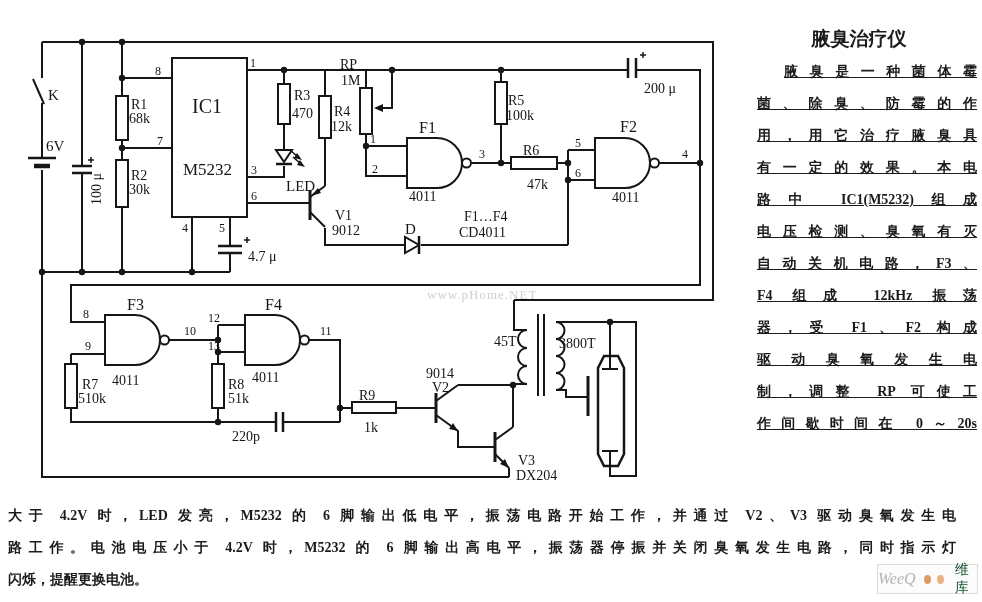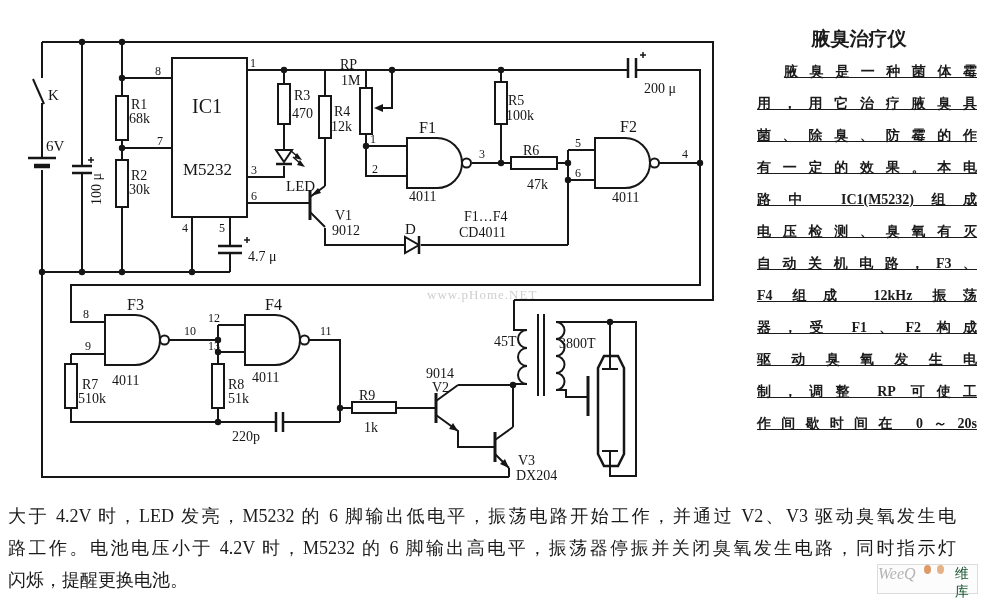--- a/index.html
+++ b/index.html
@@ -11,24 +11,24 @@
   .pin{font-size:12px;}
   .ic-name{font-size:20px;}
   .ic-type{font-size:17px;}
   .gate-name{font-size:16px;}
   .faint{font-size:13px;fill:#cfcfcf;letter-spacing:1px;}
   .article{position:absolute;left:757px;top:26px;width:220px;}
   .article-title{font-size:19px;font-weight:bold;text-align:center;padding-right:16px;line-height:26px;margin-bottom:4px;}
   .article-line{font-size:14px;font-weight:bold;line-height:32px;text-align:justify;text-align-last:justify;white-space:nowrap0;text-decoration:underline;}
   .article-line.indent{text-indent:27px;}
   .caption{position:absolute;left:8px;top:500px;width:948px;}
-  .caption-line{font-size:18px;font-weight:normal;line-height:32px;text-align:justify;text-align-last:justify;}
+  .caption-line{font-size:14px;font-weight:bold;line-height:32px;text-align:justify;text-align-last:justify;}
   .caption-line.last{text-align:center;text-align-last:left;}
   .weeqoo{position:absolute;left:877px;top:564px;width:99px;height:28px;border:1px solid #dcdcdc;
-          background:#fcfcfc;display:flex;align-items:flex-start;justify-content:center;gap:9px;}
+          background:#fcfcfc;display:flex;align-items:center;justify-content:center;gap:9px;}
   .weeqoo .wq{font-style:italic;font-size:16px;color:#b4b4b4;}
   .weeqoo .dot{width:9px;height:9px;border-radius:50%;background:#dd9a66;display:inline-block;margin-left:-1px;}
   .weeqoo .dot.d2{background:#e6b184;margin-left:-3px;}
   .weeqoo .wk{font-size:14px;color:#14532d;margin-left:2px;}
 </style>
 </head>
 <body>
 
 <div class="page">
 
@@ -298,22 +298,22 @@
     <g>
       <path d="M598,368 L604,356 H618 L624,368 V454 L618,466 H604 L598,454 Z" fill="none" stroke="#161616" stroke-width="2.5"></path>
       <path d="M588,376 V416" stroke="#161616" stroke-width="3"></path>
     </g>
   </svg>
 
   
   <div class="article">
     <div class="article-title">腋臭治疗仪</div>
     <div class="article-line indent">腋臭是一种菌体霉</div>
+    <div class="article-line">菌、除臭、防霉的作</div>
     <div class="article-line">用，用它治疗腋臭具</div>
-    <div class="article-line">菌、除臭、防霉的作</div>
     <div class="article-line">有一定的效果。本电</div>
     <div class="article-line">路中 IC1(M5232)组成</div>
     <div class="article-line">电压检测、臭氧有灭</div>
     <div class="article-line">自动关机电路，F3、</div>
     <div class="article-line">F4 组成 12kHz 振荡</div>
     <div class="article-line">器，受 F1、F2 构成</div>
     <div class="article-line">驱动臭氧发生电</div>
     <div class="article-line">制，调整 RP 可使工</div>
     <div class="article-line">作间歇时间在 0～20s</div>
   </div>

